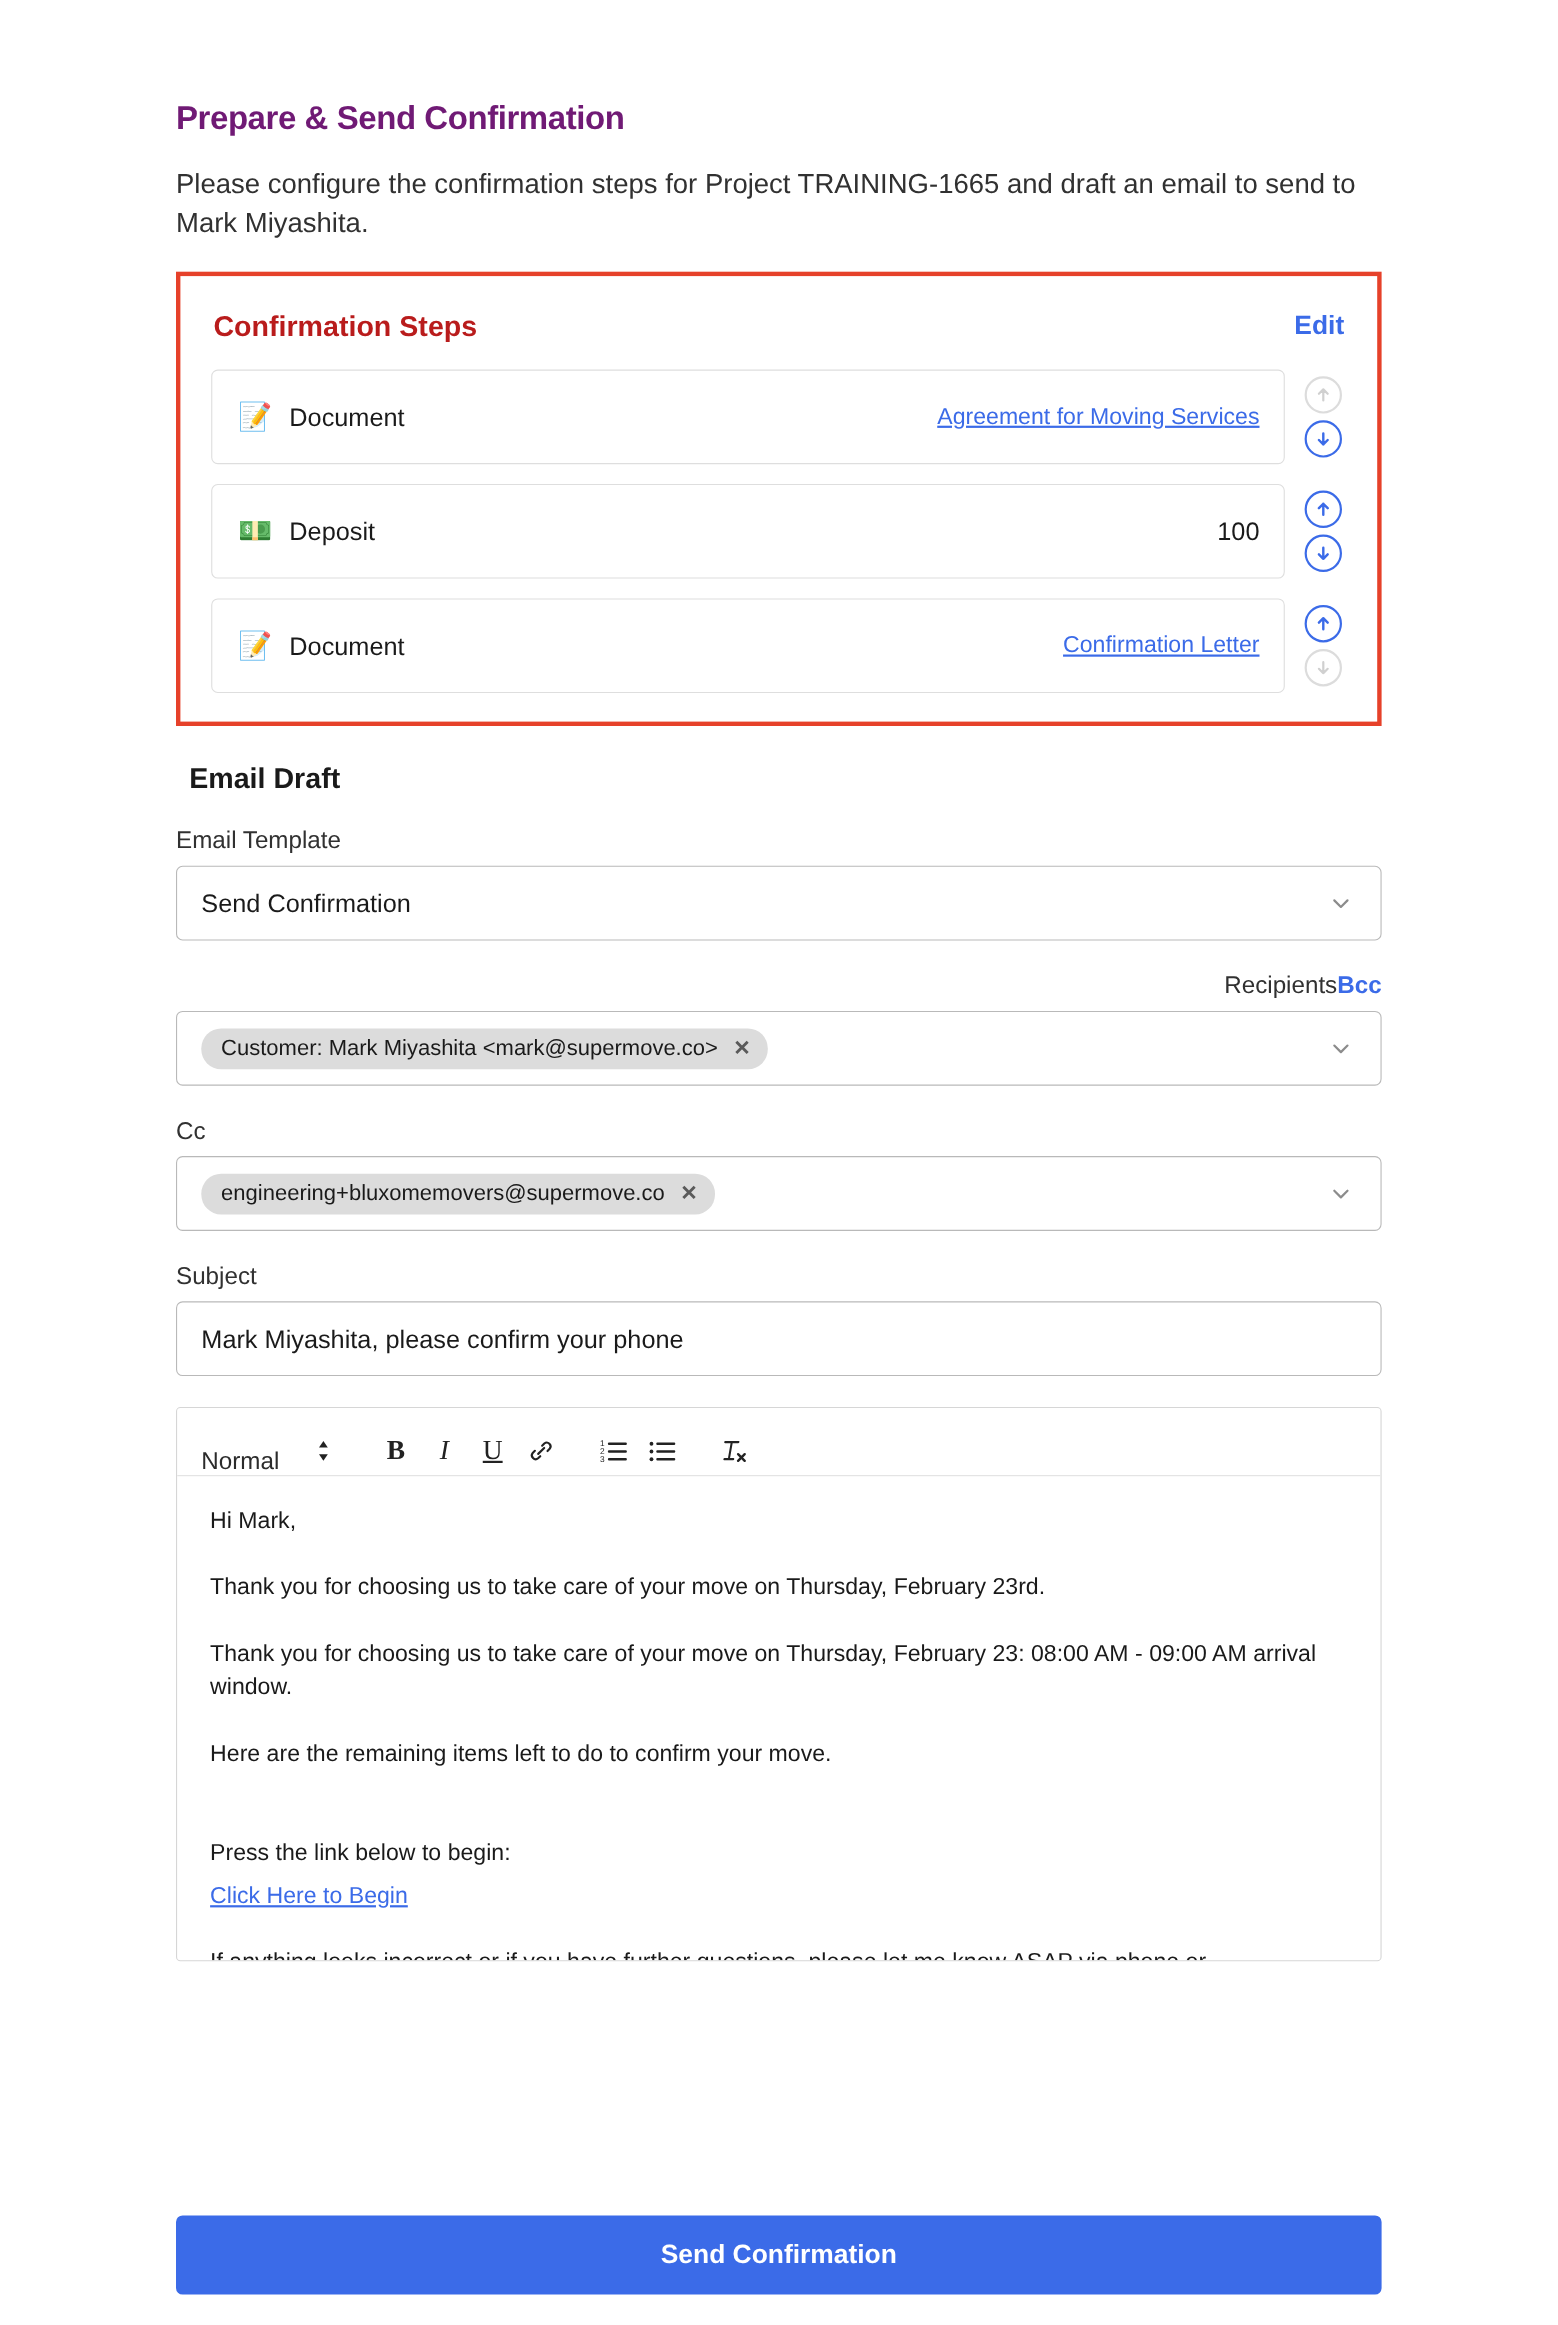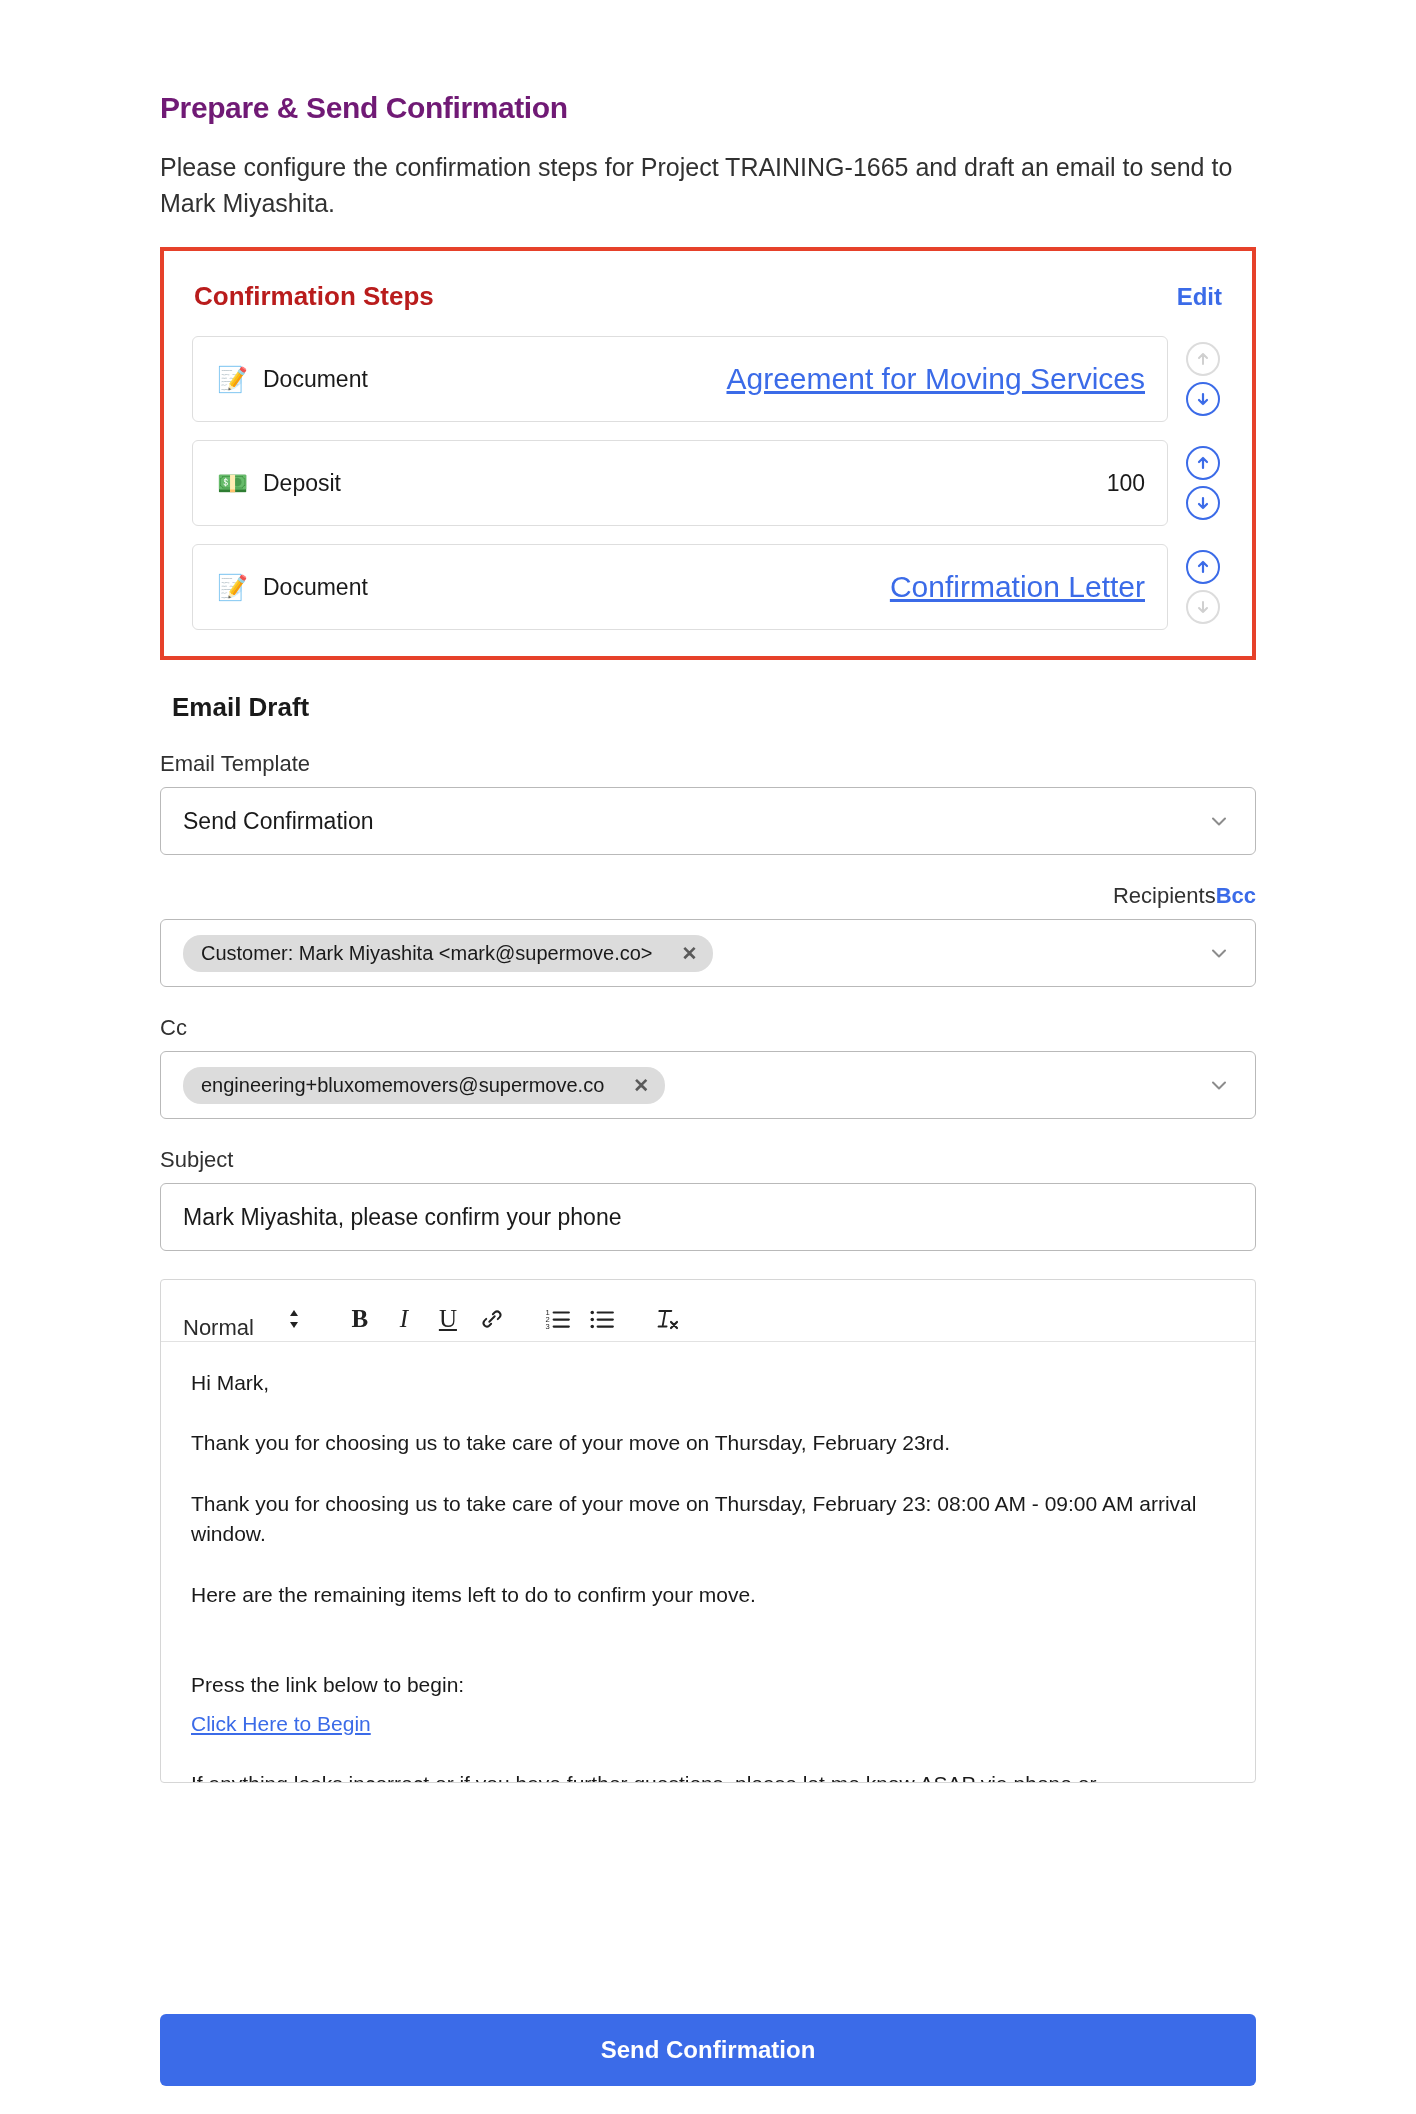--- a/index.html
+++ b/index.html
@@ -81,21 +81,21 @@
     font-size: 25px;
     line-height: 1;
     width: 30px;
     display: inline-block;
   }
   .step-label {
     font-size: 23px;
     color: #1a1a1a;
   }
   .step-value-link {
-    font-size: 30px;
+    font-size: 21px;
     color: #3B6BE8;
     text-decoration: underline;
     cursor: pointer;
   }
   .step-value-plain {
     font-size: 23px;
     color: #1a1a1a;
   }
 
   .arrow-stack {
@@ -161,21 +161,21 @@
   }
   .chev {
     color: #8C8C8C;
     display: flex; align-items: center;
     padding-right: 4px;
   }
 
   .chip {
     display: inline-flex;
     align-items: center;
-    gap: 29px;
+    gap: 14px;
     background: #DCDCDC;
     border-radius: 18px;
     padding: 7px 16px 7px 18px;
     font-size: 20px;
     color: #1a1a1a;
     white-space: nowrap;
   }
   .chip-x {
     font-size: 19px;
     color: #5a5a5a;

